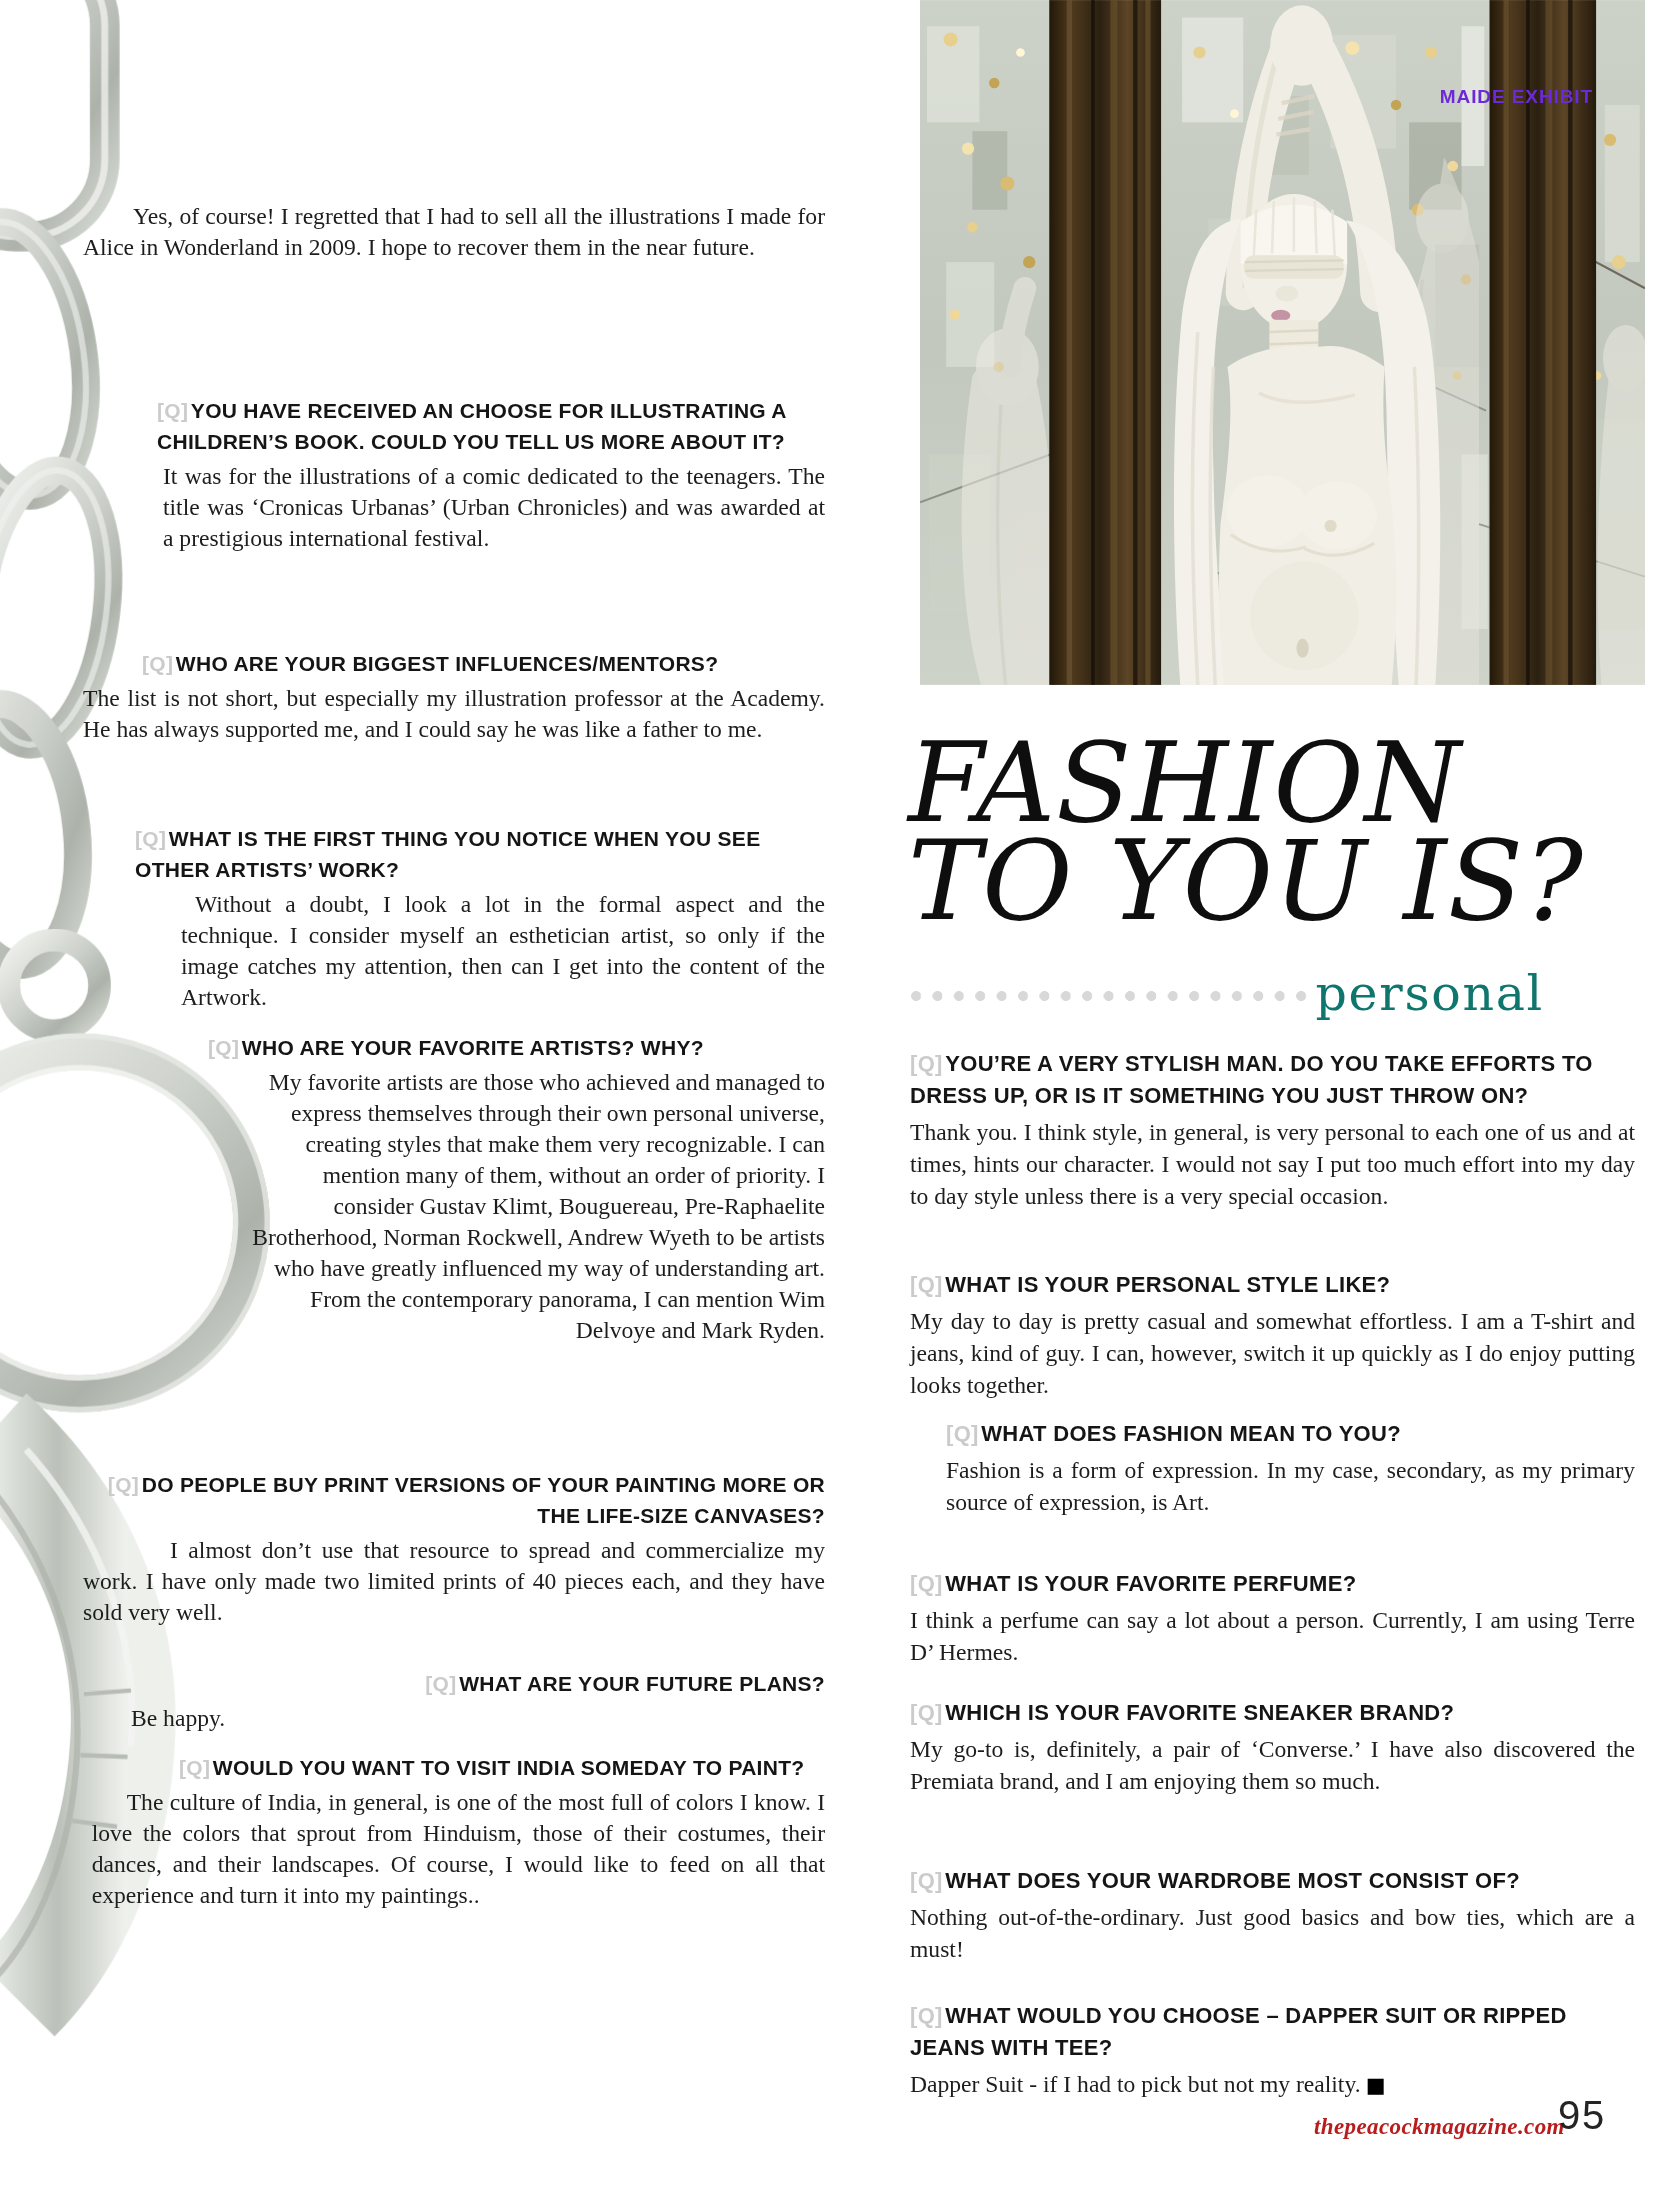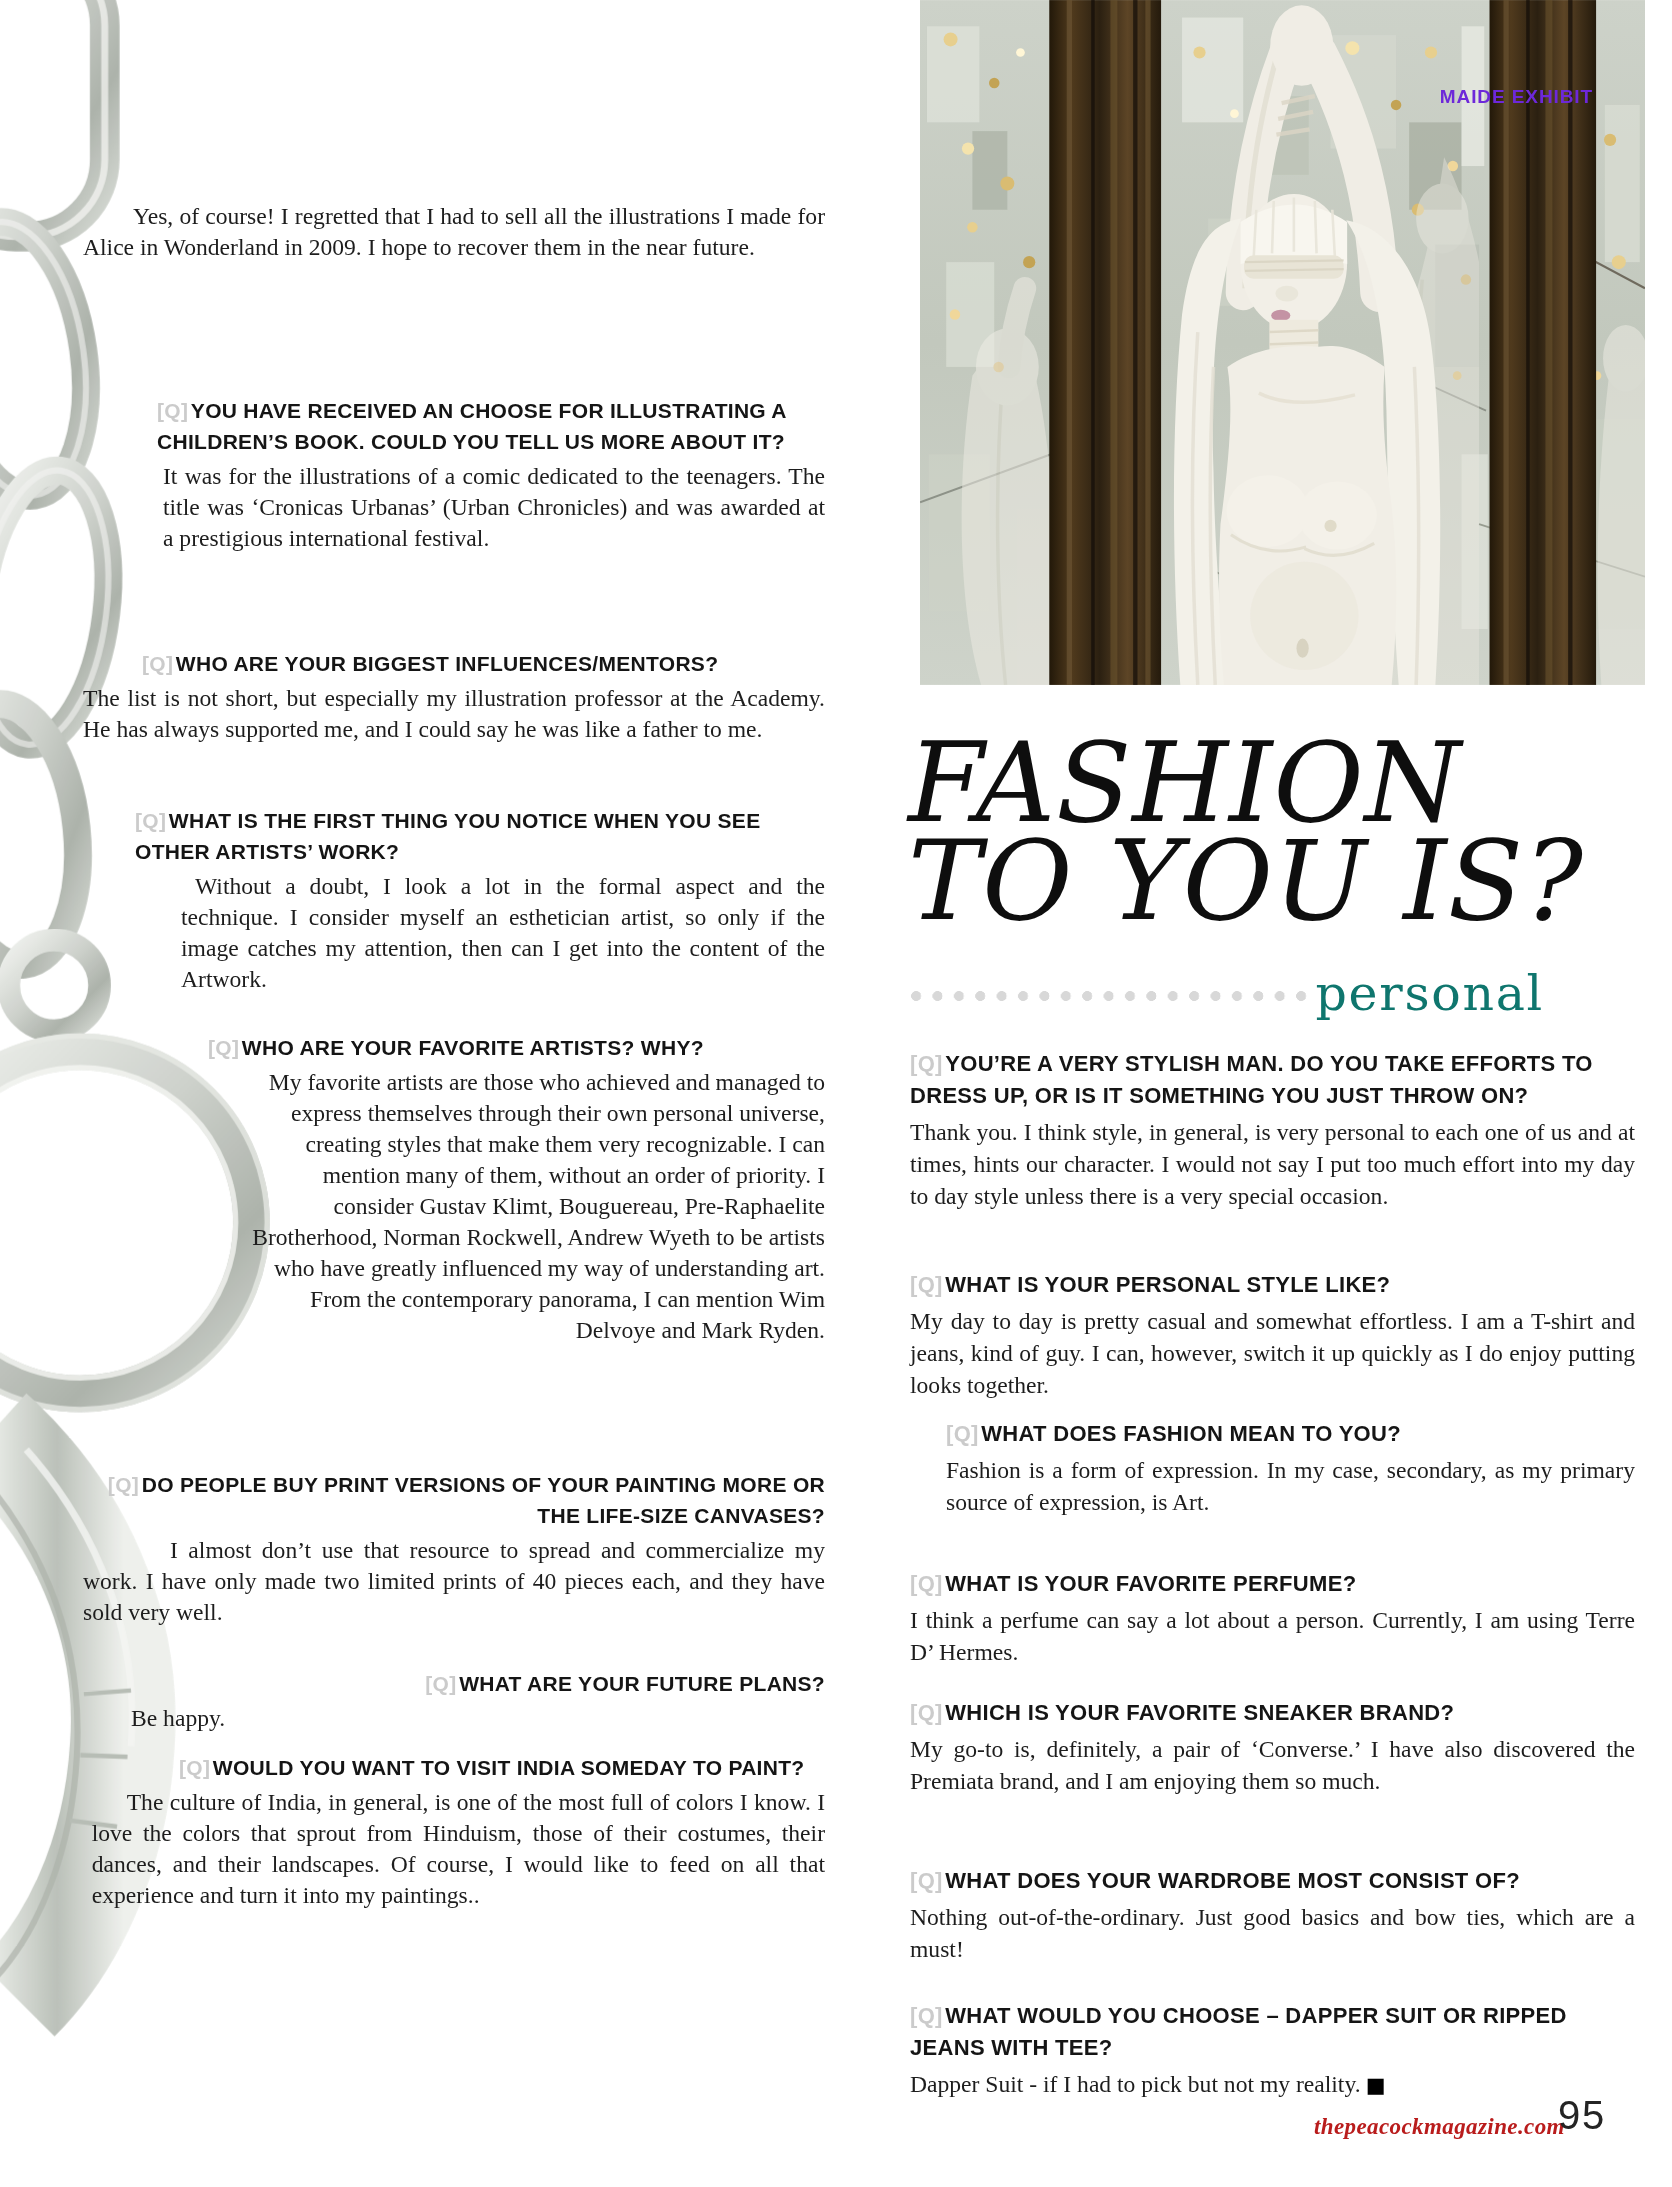--- a/index.html
+++ b/index.html
@@ -11,21 +11,21 @@
 
   
   .lcol{position:absolute;left:83px;top:0;width:742px;}
   .qa{position:absolute;left:0;right:0;}
   .qh{margin:0 0 3.5px 0;font:700 21px/31px "Liberation Sans",sans-serif;color:#151515;letter-spacing:0.3px;}
   .qm{color:#cbcbcb;margin-right:2.6px;font-weight:700;}
   .ans{margin:0;font:400 23.6px/31px "Liberation Serif",serif;color:#1d1d1d;text-align:justify;}
   .b1{top:201px;} .b1 .qh{margin-left:64px;} .b1 .ans{text-indent:50px;}
   .b2{top:395px;} .b2 .qh{margin-left:74px;} .b2 .ans{margin-left:80px;}
   .b3{top:648px;} .b3 .qh{margin-left:59px;}
-  .b4{top:805px;} .b4 .qh{margin-left:52px;} .b4 .ans{margin-left:98px;text-indent:14px;}
+  .b4{top:805px;} .b4 .qh{margin-left:52px;margin-top:18px;} .b4 .ans{margin-left:98px;text-indent:14px;}
   .b5{top:1032px;} .b5 .qh{margin-left:125px;} .b5 .ans{margin-left:168px;text-align:right;}
   .b6{top:1469px;} .b6 .qh{text-align:right;} .b6 .ans{text-indent:87px;}
   .b7{top:1668px;} .b7 .qh{margin-left:96px;text-align:right;} .b7 .ans{margin-left:48px;text-align:left;}
   .b8{top:1752px;} .b8 .qh{margin-left:54px;text-indent:42px;text-align:justify;} .b8 .ans{margin-left:8.7px;text-indent:35px;}
 
   
   .photo{position:absolute;left:920px;top:0;width:725px;height:685px;overflow:hidden;}
   .photo-label{position:absolute;top:86px;right:52px;color:#6d28d9;
                font:700 19px/21px "Liberation Sans",sans-serif;letter-spacing:0.9px;}
 

